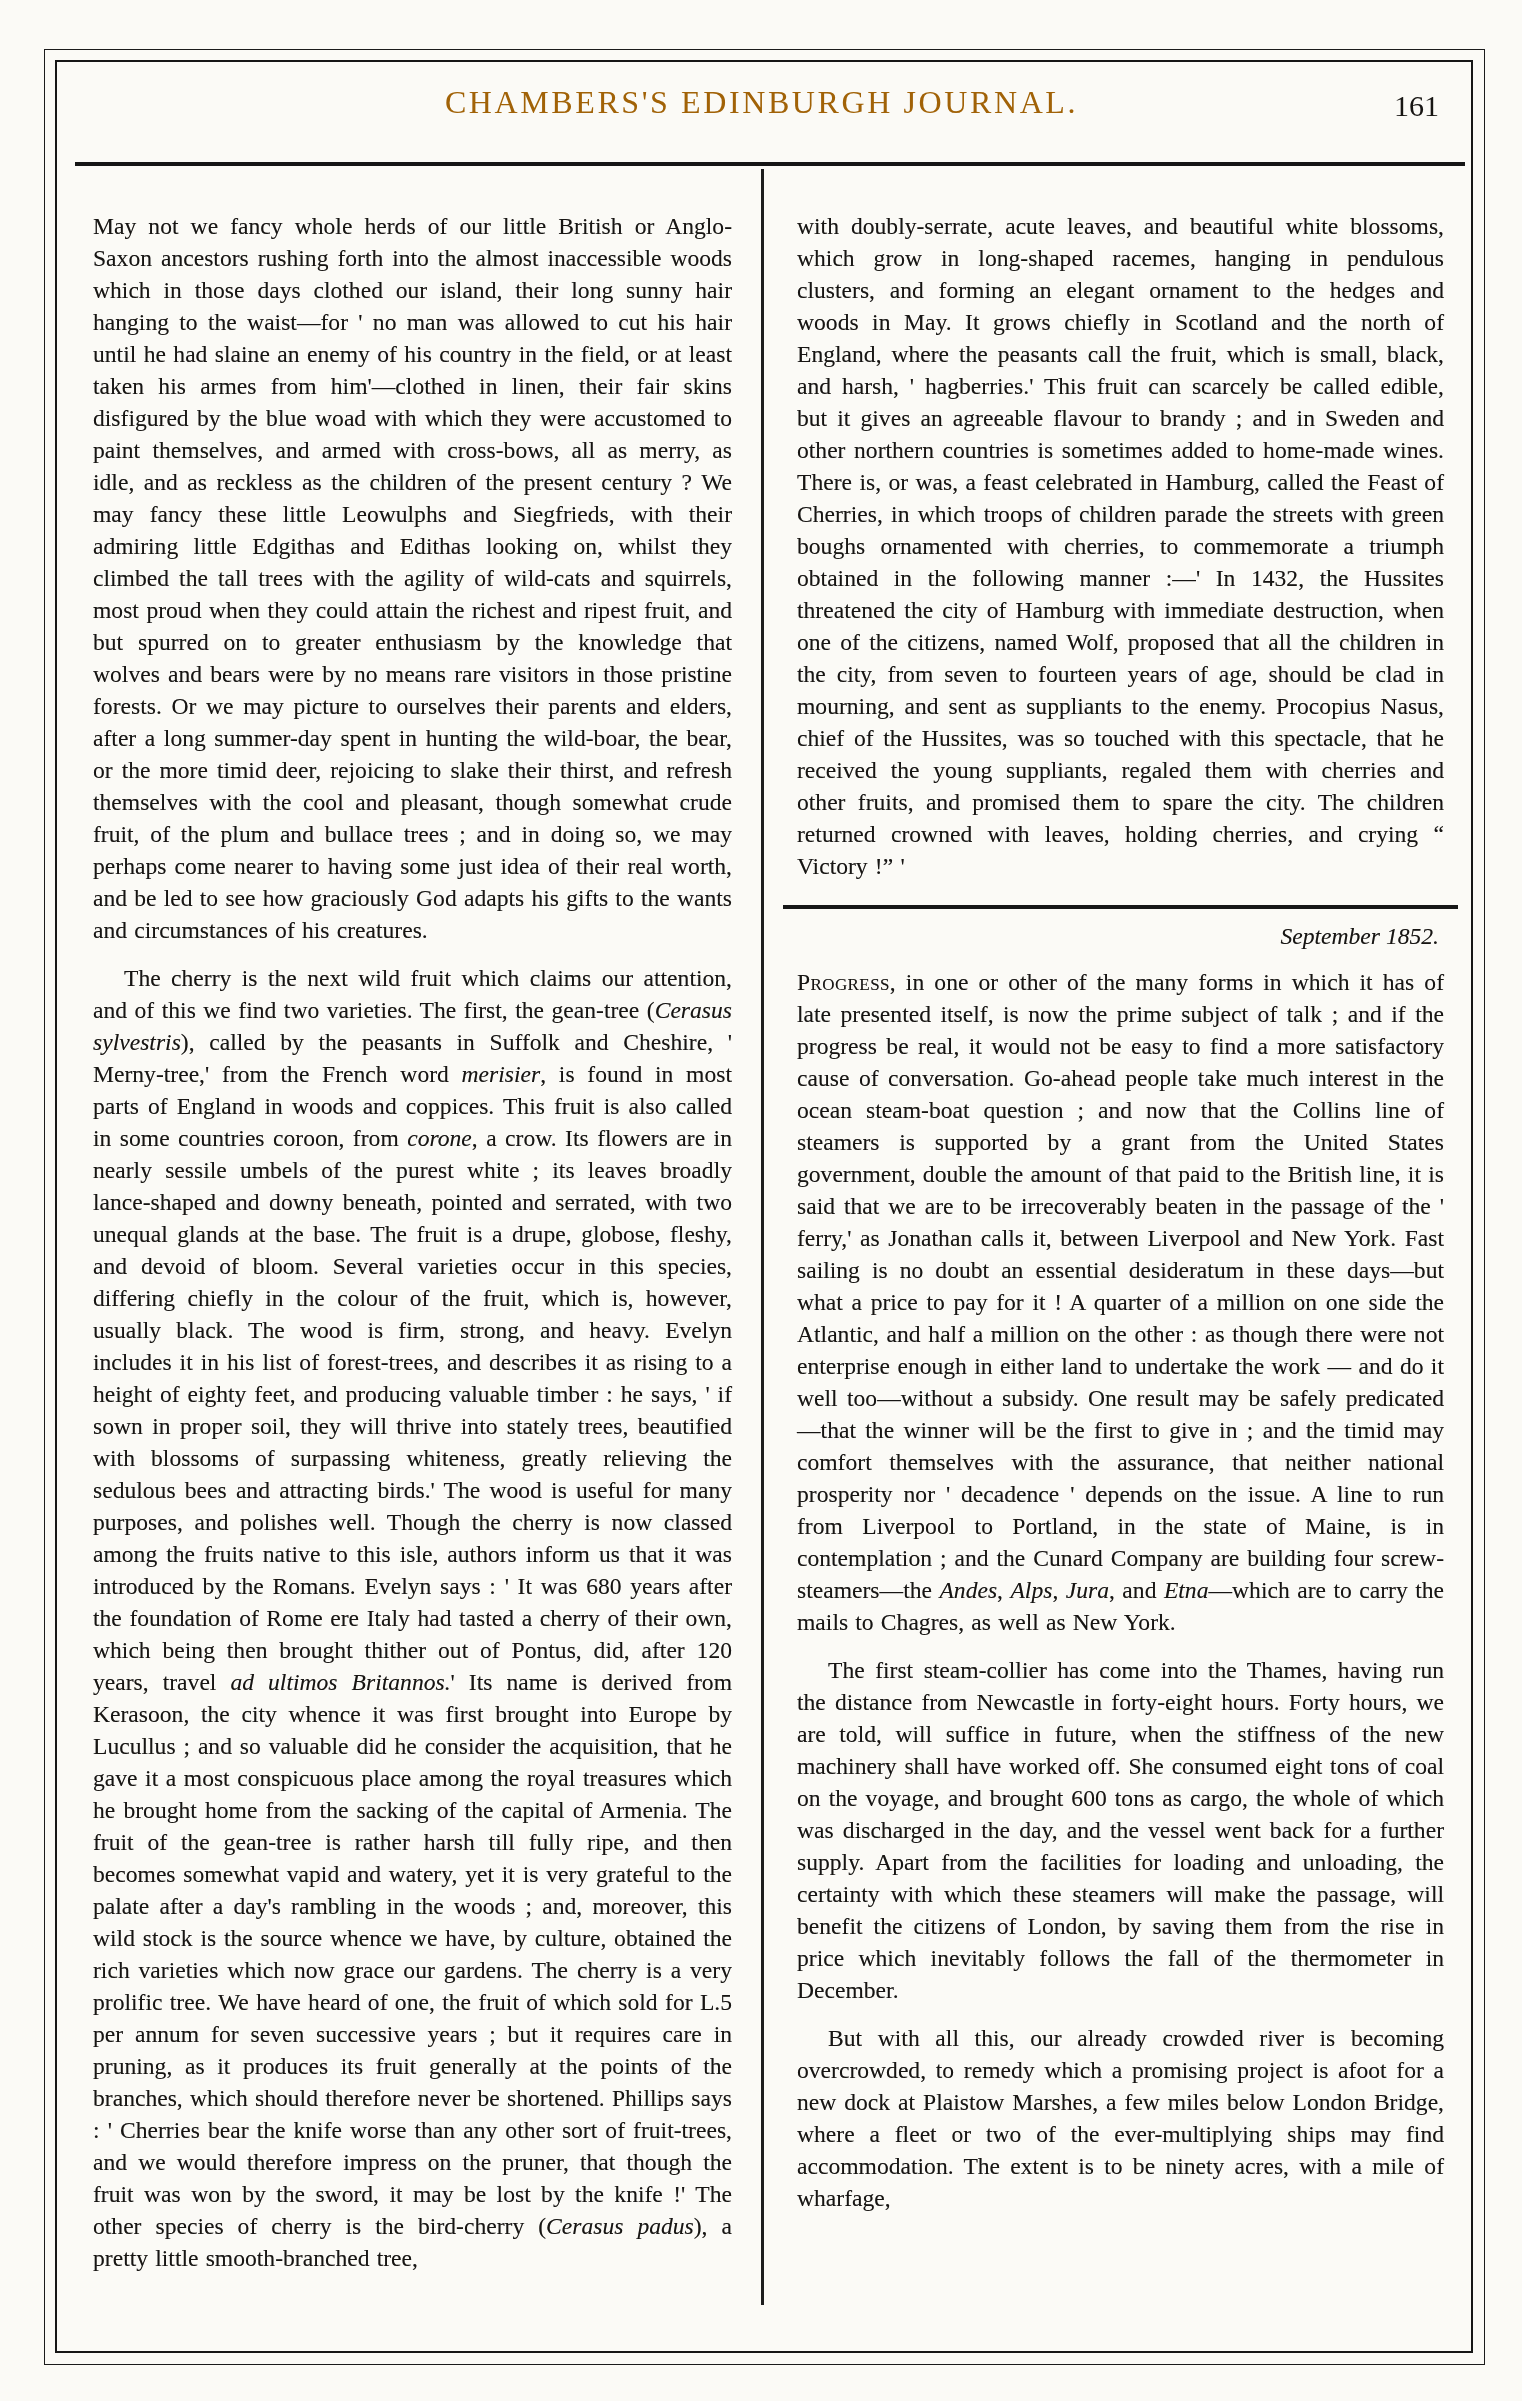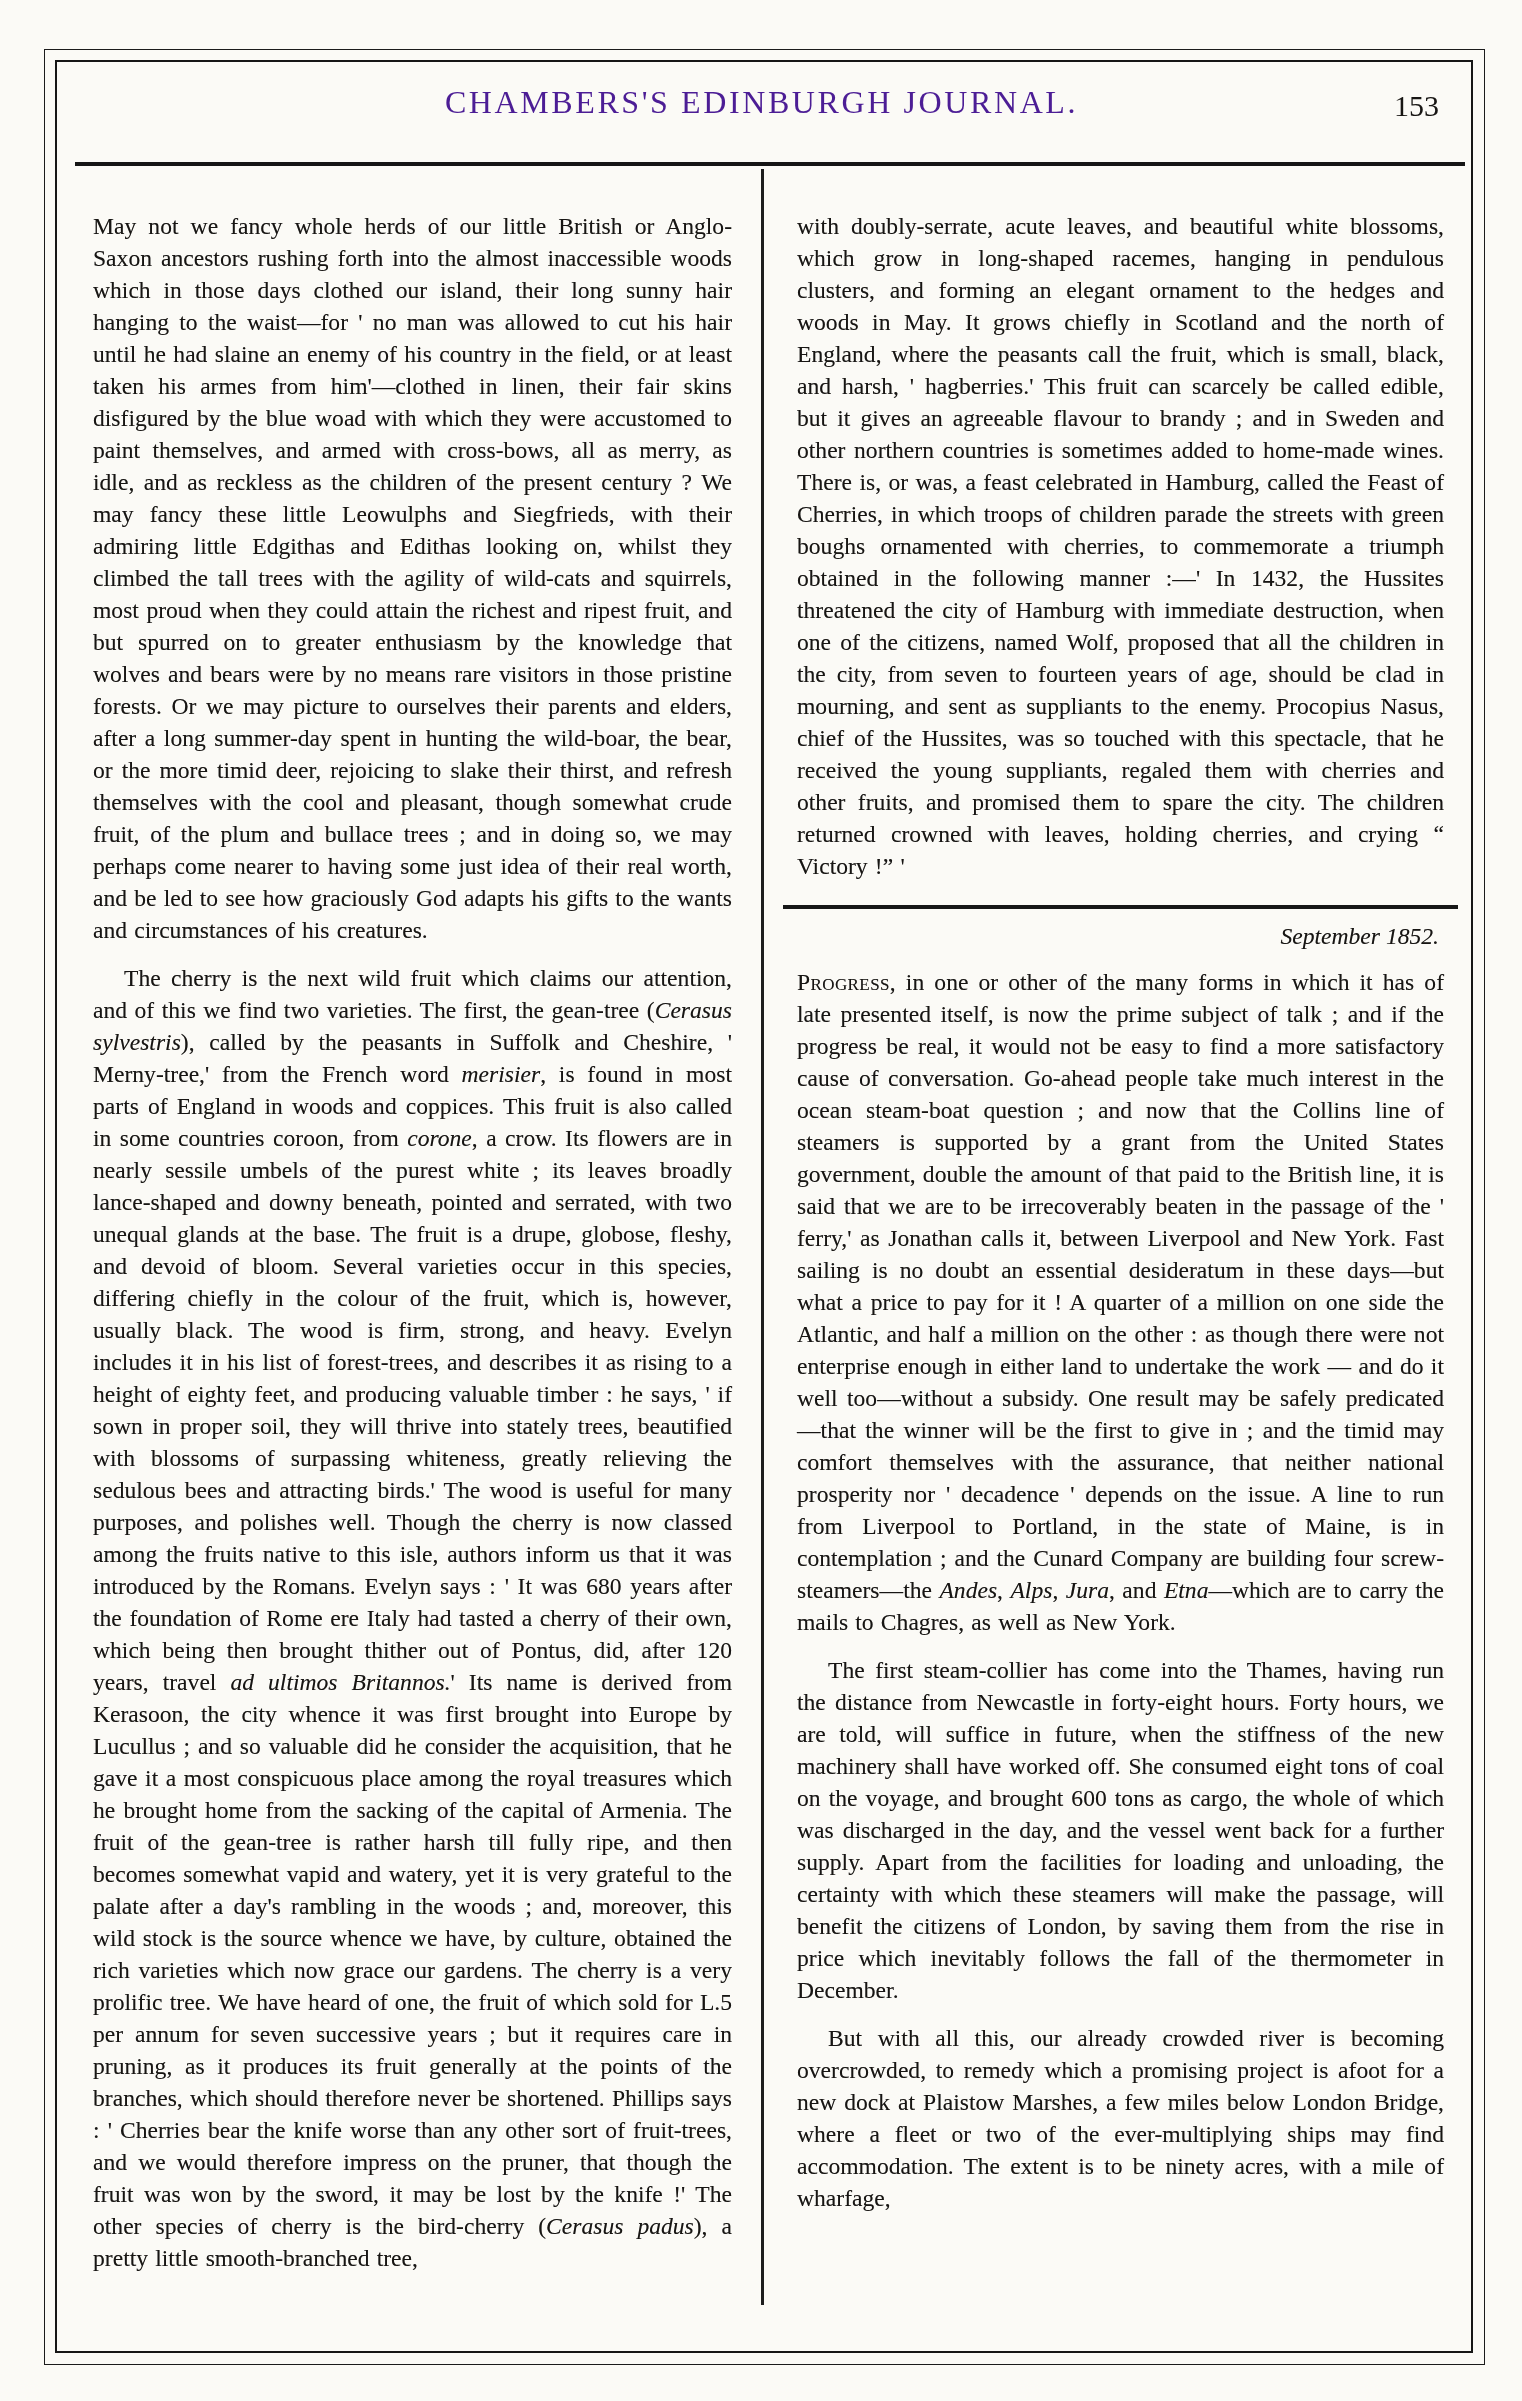--- a/index.html
+++ b/index.html
@@ -25,21 +25,21 @@
     width: 1418px; height: 2293px;
     border: 2.6px solid #161616;
     box-sizing: border-box;
   }
   .header {
     position: absolute; left: 157px; top: 84px; width: 1209px;
     text-align: center;
   }
   .title {
     font-size: 32px; letter-spacing: 2.6px; white-space: nowrap;
-    color: #4c1d95;
+    color: #a16207;
   }
   .page-num {
     position: absolute; left: 1301px; top: 89px; width: 138px;
     text-align: right; font-size: 30px;
   }
   .header-rule {
     position: absolute; left: 75px; top: 162px;
     width: 1390px; height: 4.4px; background: #151515;
   }
   .col-divider {
@@ -87,21 +87,21 @@
 </head>
 <body>
 
 <div class="page">
   <div class="frame-outer"></div>
   <div class="frame-inner"></div>
 
   <div class="header">
     <span class="title">CHAMBERS'S EDINBURGH JOURNAL.</span>
   </div>
-  <div class="page-num">153</div>
+  <div class="page-num">161</div>
   <div class="header-rule"></div>
 
   <div class="col-divider"></div>
 
   <div class="col col-left">
       <p class="para"><span class="">May not we fancy whole herds of our little British or Anglo-Saxon ancestors rushing forth into the almost inaccessible woods which in those days clothed our island, their long sunny hair hanging to the waist—for ' no man was allowed to cut his hair until he had slaine an enemy of his country in the field, or at least taken his armes from him'—clothed in linen, their fair skins disfigured by the blue woad with which they were accustomed to paint themselves, and armed with cross-bows, all as merry, as idle, and as reckless as the children of the present century ? We may fancy these little Leowulphs and Siegfrieds, with their admiring little Edgithas and Edithas looking on, whilst they climbed the tall trees with the agility of wild-cats and squirrels, most proud when they could attain the richest and ripest fruit, and but spurred on to greater enthusiasm by the knowledge that wolves and bears were by no means rare visitors in those pristine forests. Or we may picture to ourselves their parents and elders, after a long summer-day spent in hunting the wild-boar, the bear, or the more timid deer, rejoicing to slake their thirst, and refresh themselves with the cool and pleasant, though somewhat crude fruit, of the plum and bullace trees ; and in doing so, we may perhaps come nearer to having some just idea of their real worth, and be led to see how graciously God adapts his gifts to the wants and circumstances of his creatures.</span></p>
       <p class="para indent"><span class="">The cherry is the next wild fruit which claims our attention, and of this we find two varieties. The first, the gean-tree (</span><span class="it">Cerasus sylvestris</span><span class="">), called by the peasants in Suffolk and Cheshire, ' Merny-tree,' from the French word </span><span class="it">merisier</span><span class="">, is found in most parts of England in woods and coppices. This fruit is also called in some countries coroon, from </span><span class="it">corone</span><span class="">, a crow. Its flowers are in nearly sessile umbels of the purest white ; its leaves broadly lance-shaped and downy beneath, pointed and serrated, with two unequal glands at the base. The fruit is a drupe, globose, fleshy, and devoid of bloom. Several varieties occur in this species, differing chiefly in the colour of the fruit, which is, however, usually black. The wood is firm, strong, and heavy. Evelyn includes it in his list of forest-trees, and describes it as rising to a height of eighty feet, and producing valuable timber : he says, ' if sown in proper soil, they will thrive into stately trees, beautified with blossoms of surpassing whiteness, greatly relieving the sedulous bees and attracting birds.' The wood is useful for many purposes, and polishes well. Though the cherry is now classed among the fruits native to this isle, authors inform us that it was introduced by the Romans. Evelyn says : ' It was 680 years after the foundation of Rome ere Italy had tasted a cherry of their own, which being then brought thither out of Pontus, did, after 120 years, travel </span><span class="it">ad ultimos Britannos.</span><span class="">' Its name is derived from Kerasoon, the city whence it was first brought into Europe by Lucullus ; and so valuable did he consider the acquisition, that he gave it a most conspicuous place among the royal treasures which he brought home from the sacking of the capital of Armenia. The fruit of the gean-tree is rather harsh till fully ripe, and then becomes somewhat vapid and watery, yet it is very grateful to the palate after a day's rambling in the woods ; and, moreover, this wild stock is the source whence we have, by culture, obtained the rich varieties which now grace our gardens. The cherry is a very prolific tree. We have heard of one, the fruit of which sold for L.5 per annum for seven successive years ; but it requires care in pruning, as it produces its fruit generally at the points of the branches, which should therefore never be shortened. Phillips says : ' Cherries bear the knife worse than any other sort of fruit-trees, and we would therefore impress on the pruner, that though the fruit was won by the sword, it may be lost by the knife !' The other species of cherry is the bird-cherry (</span><span class="it">Cerasus padus</span><span class="">), a pretty little smooth-branched tree,</span></p>
     </div>
 
   <div class="col col-right">

